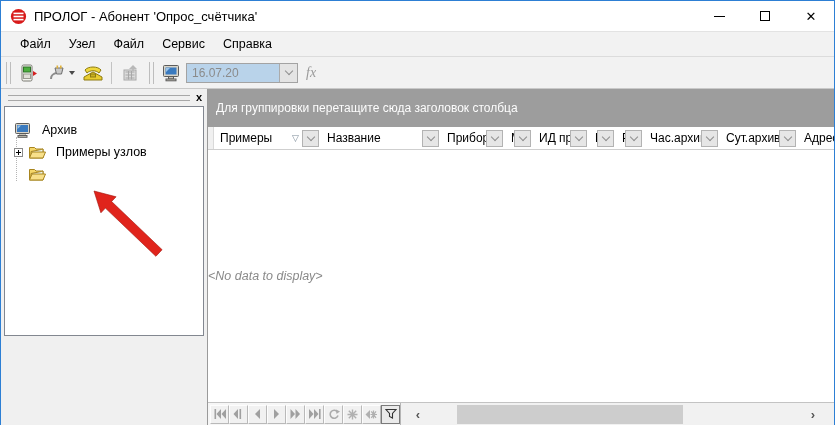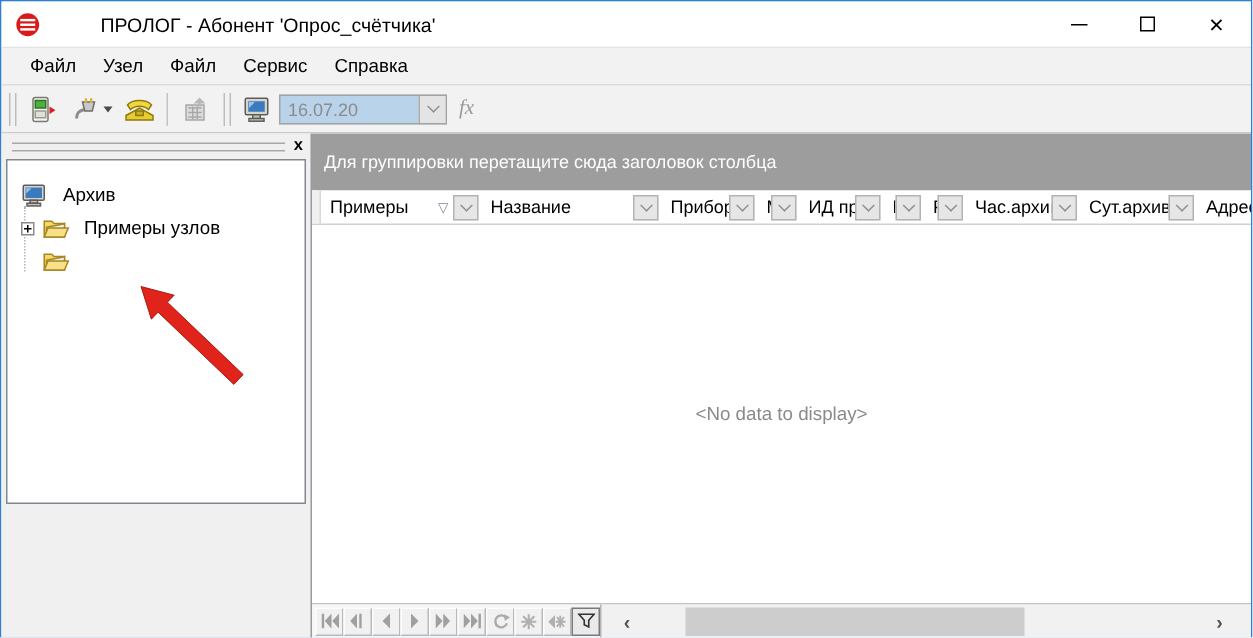--- a/index.html
+++ b/index.html
@@ -2,21 +2,21 @@
 <html><head>
 <meta charset="utf-8">
 <style>
   * { margin:0; padding:0; box-sizing:border-box; }
   html,body { width:835px; height:425px; overflow:hidden; }
   body { font-family:"Liberation Sans", sans-serif; font-size:12px; color:#000; background:#fff; }
 
   .window { position:relative; width:835px; height:425px; border:1px solid #2d7fd4; background:#f0f0f0; }
 
   
-  .titlebar { height:30px; background:#fff; display:flex; align-items:center; position:relative;gap:33px; }
+  .titlebar { height:30px; background:#fff; display:flex; align-items:center; position:relative; }
   .app-icon { width:17px; height:17px; margin:0 7px 0 9px; flex:0 0 auto; }
   .title-text { font-size:13px; color:#000; white-space:nowrap; }
   .win-controls { position:absolute; right:0; top:0; height:30px; display:flex; }
   .win-btn { width:46px; height:30px; display:flex; align-items:center; justify-content:center; cursor:default; }
   .glyph-min { width:11px; height:1px; background:#000; display:block; }
   .glyph-max { width:10px; height:10px; border:1px solid #000; display:block; }
   .glyph-close { font-size:13px; line-height:1; color:#000; }
 
   
   .menubar { height:25px; background:#f2f2f2; display:flex; align-items:center; border-top:1px solid #e3e3e3; padding-left:10px; }
@@ -62,21 +62,21 @@
   .rowind { width:6px; background:#f0f0f0; border-right:1px solid #d9d9d9; flex:0 0 auto; }
   .hcell { display:flex; align-items:center; padding-left:6px; overflow:hidden; flex:0 0 auto; }
   .hcell .lbl { white-space:nowrap; overflow:hidden; font-size:12px; }
   .sortg { font-size:9px; color:#7d8b98; margin-left:auto; margin-right:3px; flex:0 0 auto; }
   .hdd { width:17px; height:17px; background:#e6e6e6; border:1px solid #b3b3b3; display:flex; align-items:center; justify-content:center; margin-right:2px; flex:0 0 auto; }
   .hdd.push-r { margin-left:auto; }
   .hdd .chev { border-color:#8f8f8f; }
   .c0{width:107px;} .c1{width:120px;} .c2{width:64px;} .c3{width:28px;} .c4{width:56px;}
   .c5{width:27px;} .c6{width:28px;} .c7{width:76px;} .c8{width:78px;} .c9{flex:1 1 auto; min-width:0;}
 
-  .gridbody { flex:1; background:#fff; display:flex; align-items:center; justify-content:center; }
+  .gridbody { flex:1; background:#fff; display:flex; align-items:center; justify-content:flex-start;font-style:italic; }
   .nodata { color:#8a8a8a; font-size:12.5px; }
 
   
   .navbar { height:23px; border-top:1px solid #c3c3c3; background:#fafafa; display:flex; align-items:stretch; }
   .nav-btns { display:flex; align-items:center; padding-left:2px; background:#f6f6f6; }
   .nav-btn { width:19px; height:19px; display:flex; align-items:center; justify-content:center; border:1px solid; border-color:#fdfdfd #b9b9b9 #b9b9b9 #fdfdfd; background:#f1f1f1; margin-right:0; }
   .nav-btn.latched { border-color:#7a7a7a; background:#eaeaea; }
   .hscroll { flex:1; background:#f1f1f1; border-left:1px solid #b5b5b5; display:flex; align-items:center; position:relative; }
   .sc-arrow { width:34px; text-align:center; font-size:13px; font-weight:bold; color:#555; }
   .sc-thumb { position:absolute; left:56px; top:2px; width:226px; height:19px; background:#cdcdcd; }

